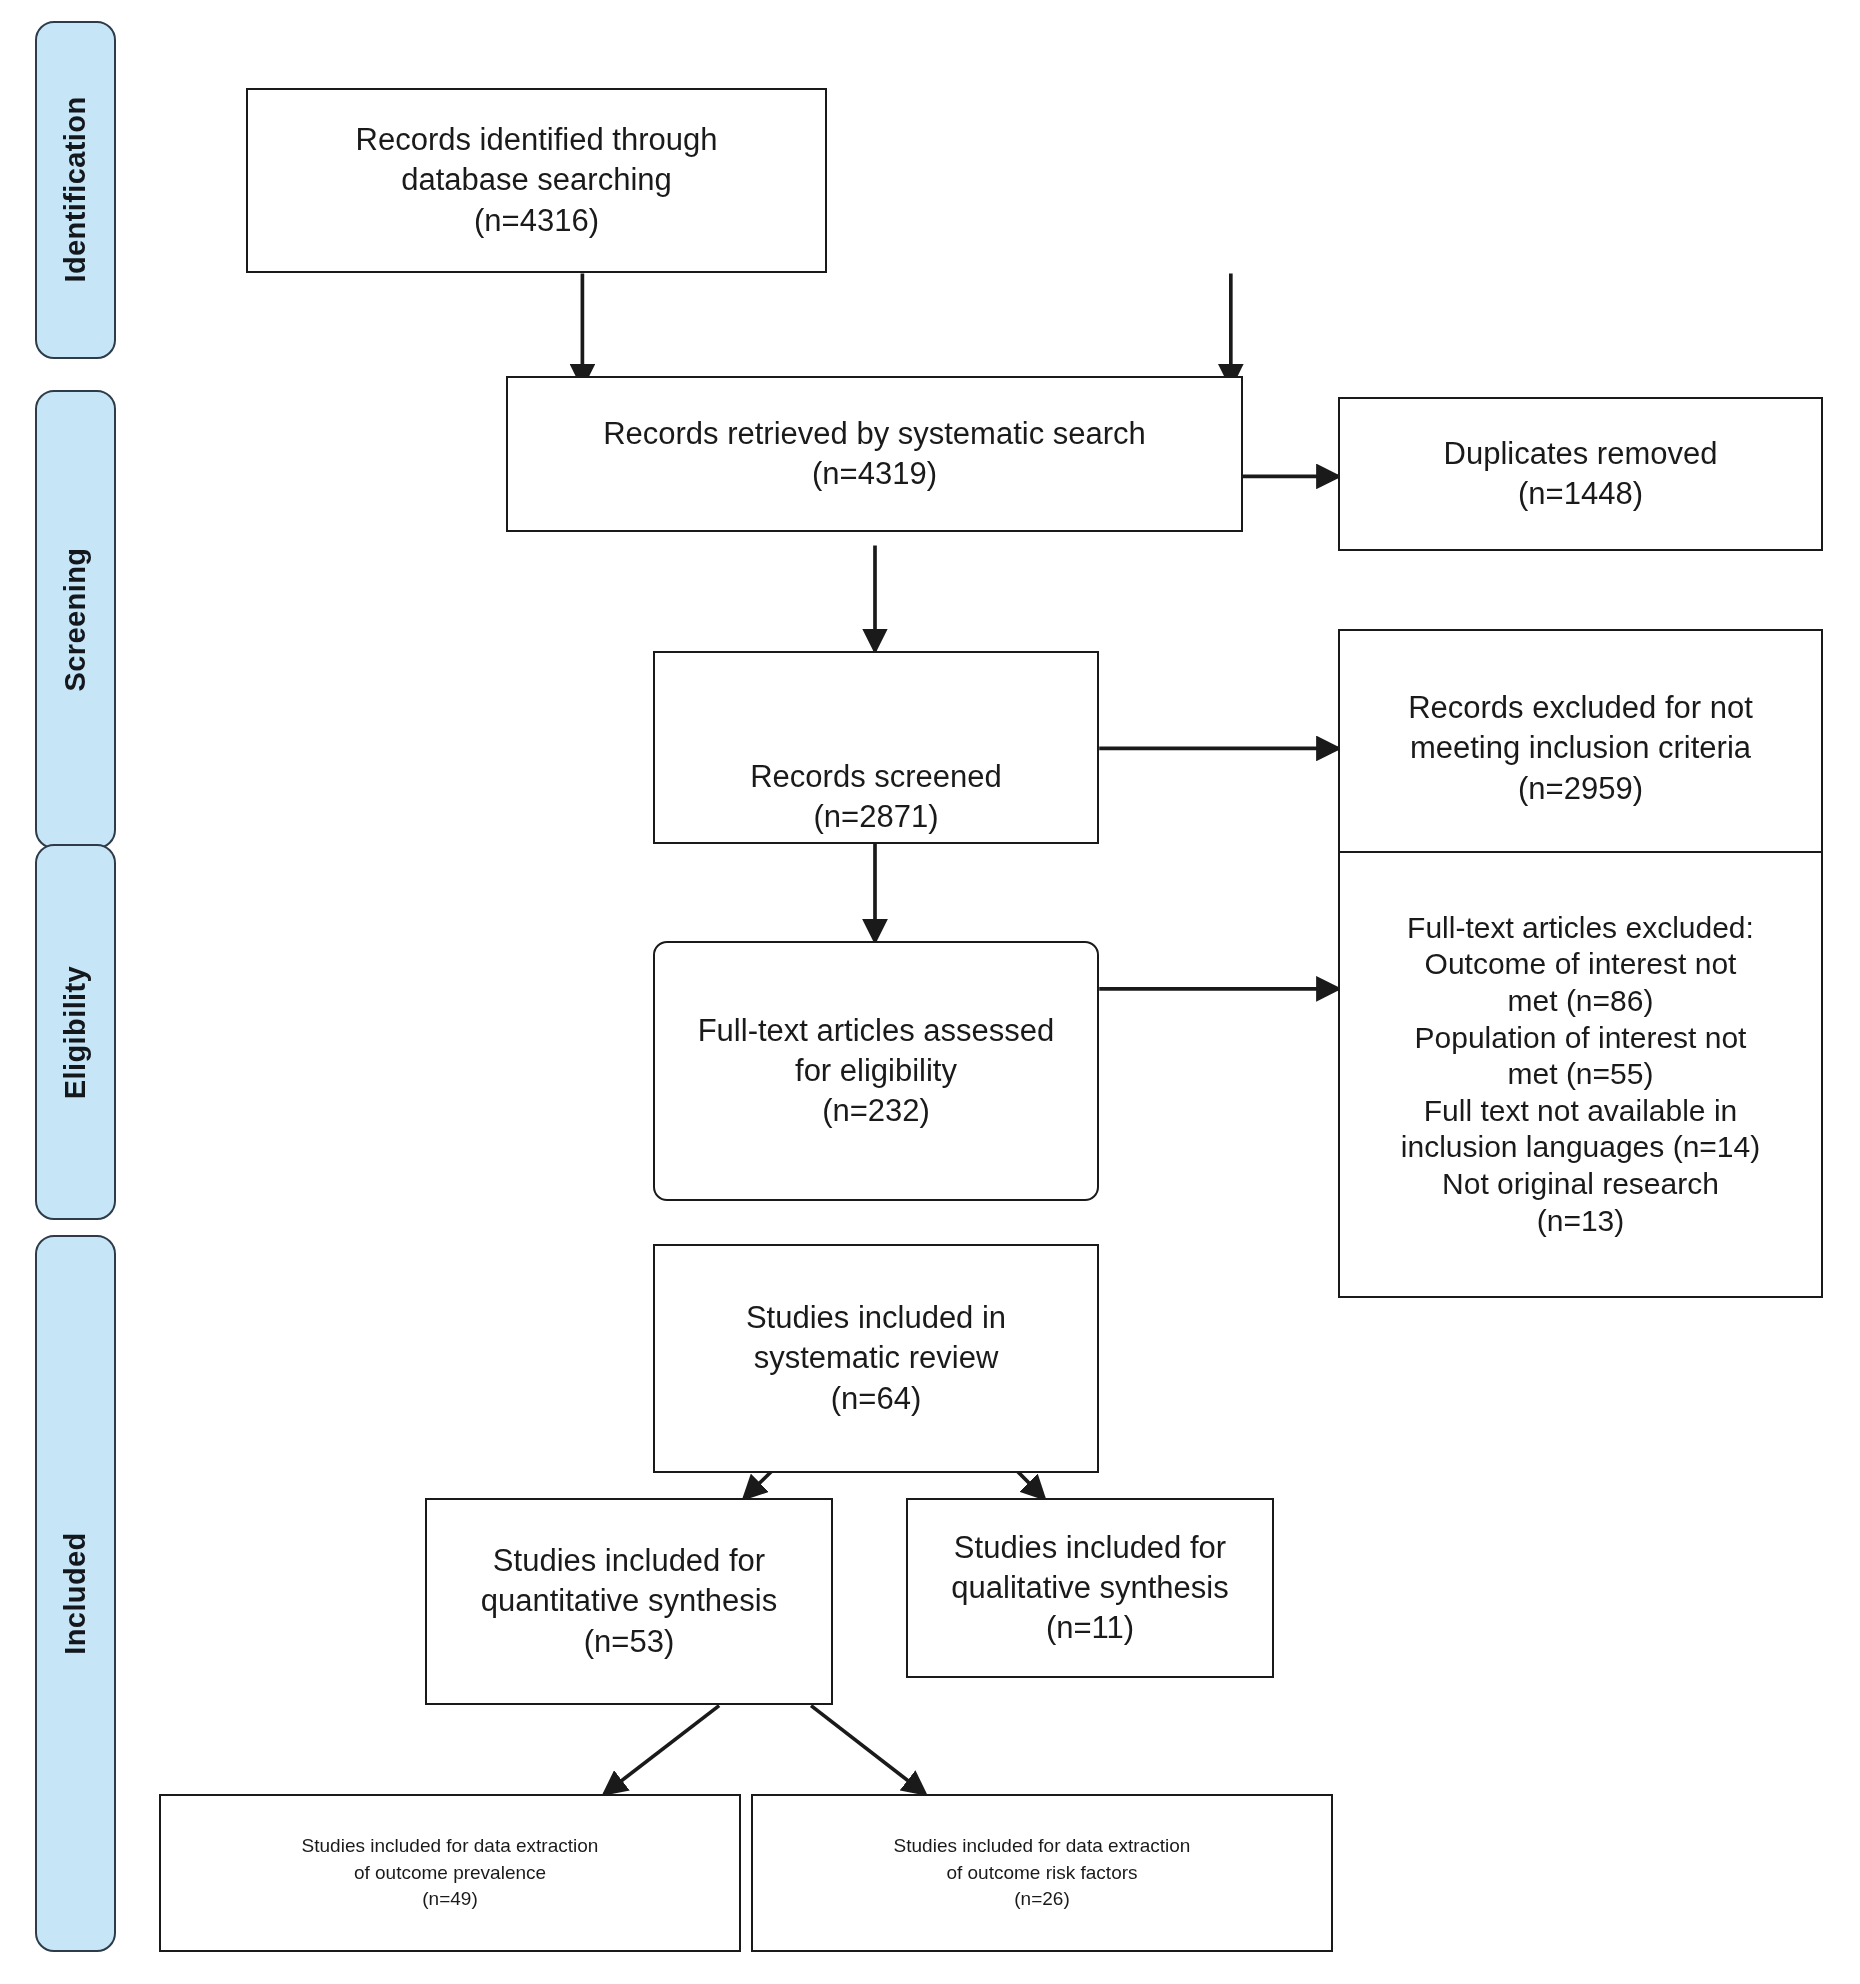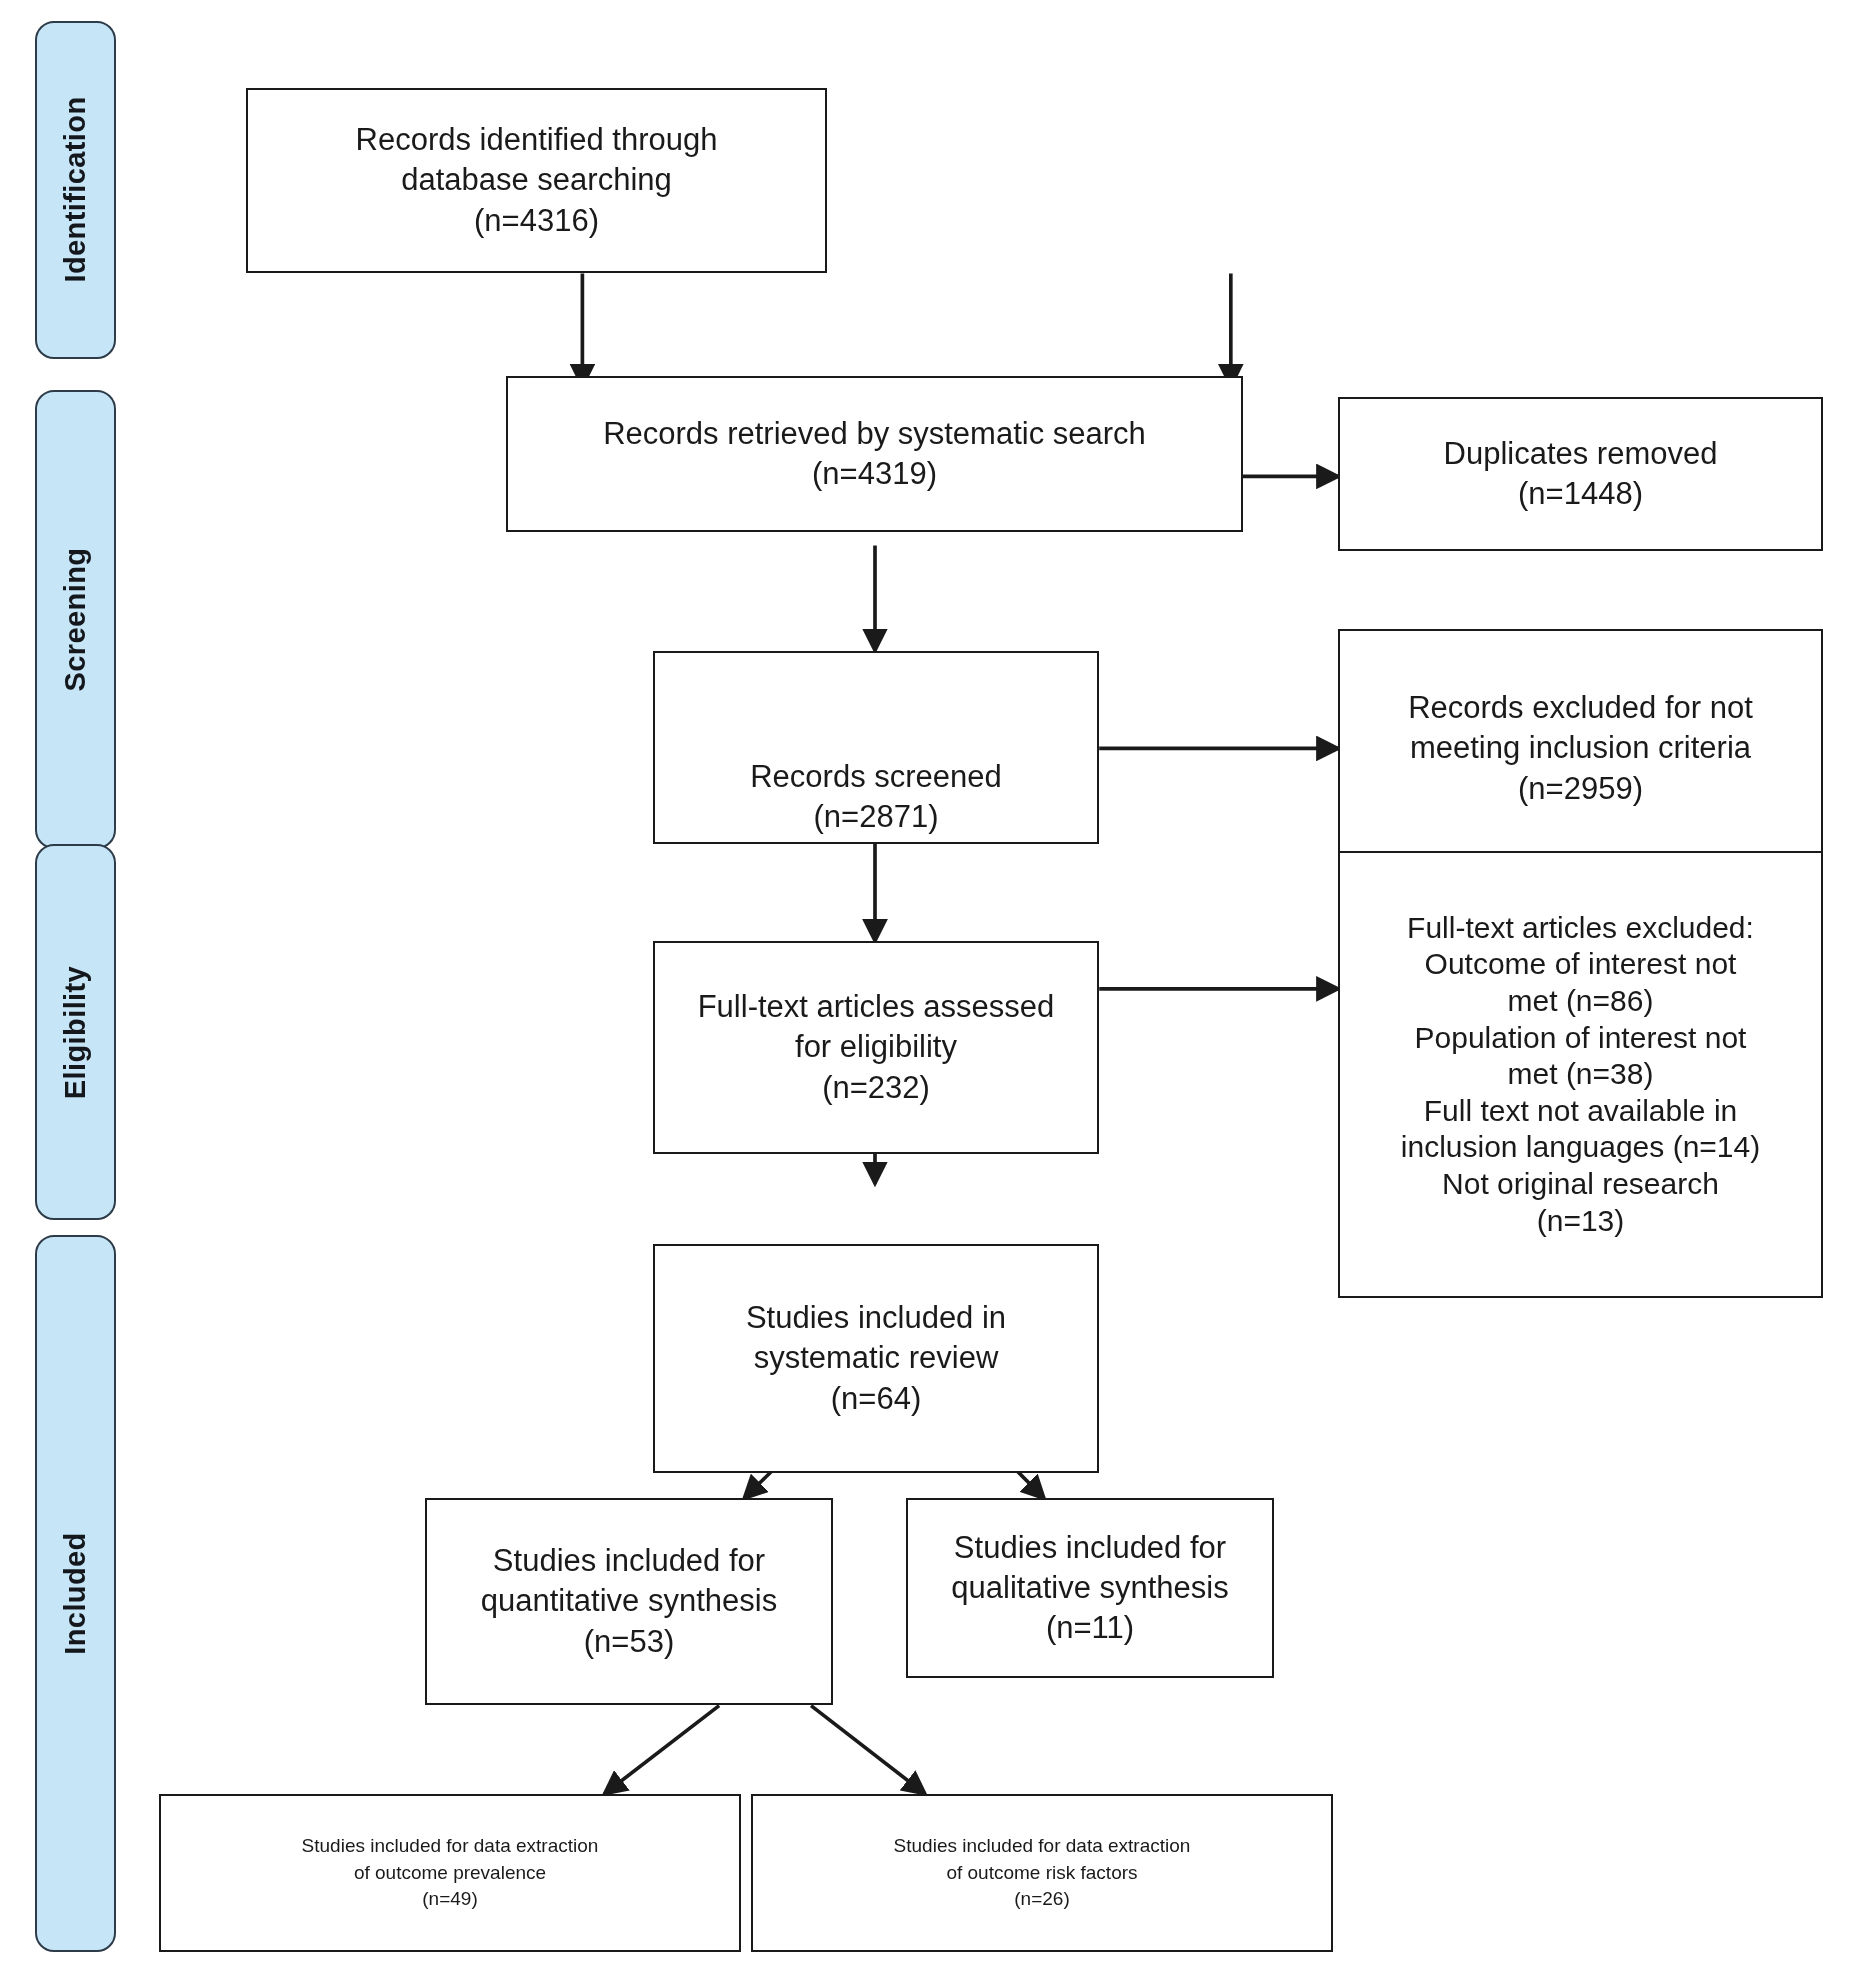--- a/index.html
+++ b/index.html
@@ -148,32 +148,32 @@
     <span class="box-text">Records screened
 (n=2871)</span>
   </div>
 
   <div class="flow-box" style="left:1338px; top:629px; width:485px; height:239px;">
     <span class="box-text">Records excluded for not
 meeting inclusion criteria
 (n=2959)</span>
   </div>
 
-  <div class="flow-box" style="left:653px; top:941px; width:446px; height:213px;">
+  <div class="flow-box" style="left:653px; top:941px; width:446px; height:260px;border-radius:14px;">
     <span class="box-text">Full-text articles assessed
 for eligibility
 (n=232)</span>
   </div>
 
   <div class="flow-box dense-text" style="left:1338px; top:851px; width:485px; height:447px;">
     <span class="box-text">Full-text articles excluded:
 Outcome of interest not
 met (n=86)
 Population of interest not
-met (n=38)
+met (n=55)
 Full text not available in
 inclusion languages (n=14)
 Not original research
 (n=13)</span>
   </div>
 
   <div class="flow-box" style="left:653px; top:1244px; width:446px; height:229px;">
     <span class="box-text">Studies included in
 systematic review
 (n=64)</span>

